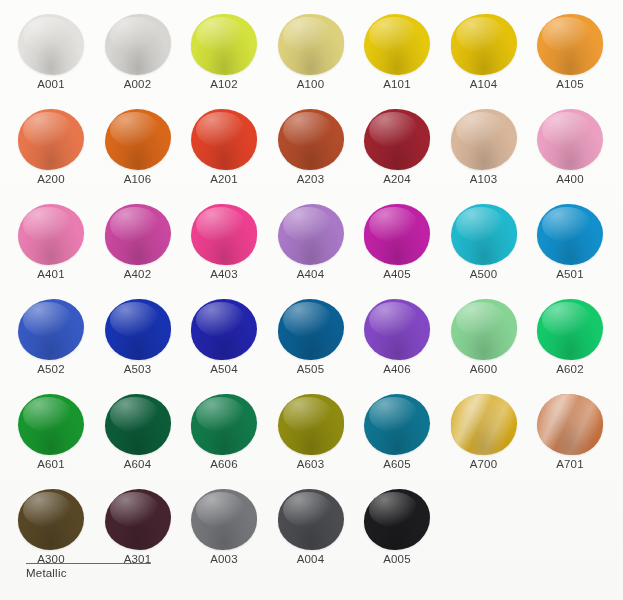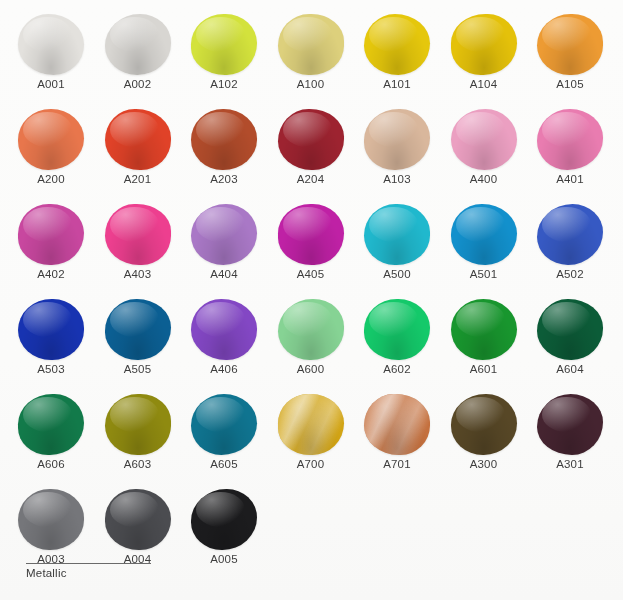--- a/index.html
+++ b/index.html
@@ -173,20 +173,26 @@
         <div class="swatch-code">A105</div>
       </div>
       <div class="swatch-cell">
         <div class="swatch-blob-wrap">
           <div class="swatch-blob" style="background: rgb(232, 118, 76); border-radius: 50% 50% 54% 46% / 51% 49% 52% 48%;"></div>
         </div>
         <div class="swatch-code">A200</div>
       </div>
       <div class="swatch-cell">
         <div class="swatch-blob-wrap">
+          <div class="swatch-blob" style="background: rgb(217, 103, 26); border-radius: 48% 52% 50% 50% / 54% 46%;"></div>
+        </div>
+        <div class="swatch-code">A106</div>
+      </div>
+      <div class="swatch-cell">
+        <div class="swatch-blob-wrap">
           <div class="swatch-blob" style="background: rgb(224, 66, 40); border-radius: 46% 54% / 52% 48% 50% 50%;"></div>
         </div>
         <div class="swatch-code">A201</div>
       </div>
       <div class="swatch-cell">
         <div class="swatch-blob-wrap">
           <div class="swatch-blob" style="background: rgb(178, 76, 43); border-radius: 49% 51% 52% 48% / 51% 49% 50% 50%;"></div>
         </div>
         <div class="swatch-code">A203</div>
       </div>
@@ -254,20 +260,26 @@
         <div class="swatch-blob-wrap">
           <div class="swatch-blob" style="background: rgb(54, 89, 195); border-radius: 54% 46% 53% 47% / 54% 46%;"></div>
         </div>
         <div class="swatch-code">A502</div>
       </div>
       <div class="swatch-cell">
         <div class="swatch-blob-wrap">
           <div class="swatch-blob" style="background: rgb(23, 51, 177); border-radius: 52% 48% 49% 51% / 52% 48% 50% 50%;"></div>
         </div>
         <div class="swatch-code">A503</div>
+      </div>
+      <div class="swatch-cell">
+        <div class="swatch-blob-wrap">
+          <div class="swatch-blob" style="background: rgb(34, 36, 171); border-radius: 50% 50% 54% 46% / 50% 50% 52% 48%;"></div>
+        </div>
+        <div class="swatch-code">A504</div>
       </div>
       <div class="swatch-cell">
         <div class="swatch-blob-wrap">
           <div class="swatch-blob" style="background: rgb(11, 95, 147); border-radius: 48% 52% 50% 50% / 53% 47% 54% 46%;"></div>
         </div>
         <div class="swatch-code">A505</div>
       </div>
       <div class="swatch-cell">
         <div class="swatch-blob-wrap">
           <div class="swatch-blob" style="background: rgb(131, 71, 196); border-radius: 46% 54% / 51% 49% 50% 50%;"></div>

